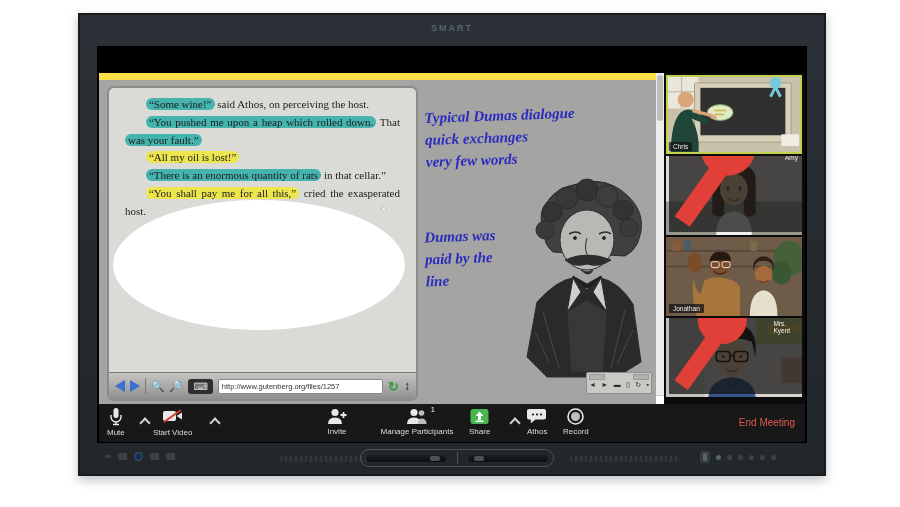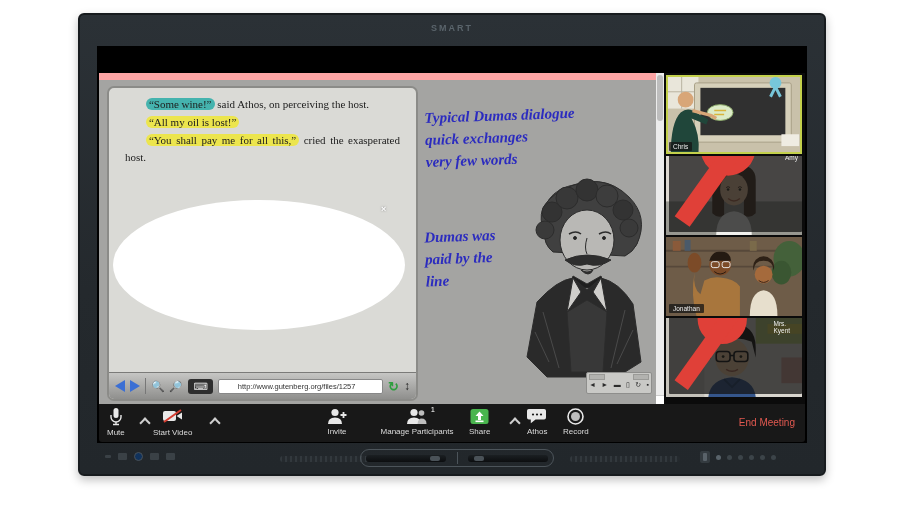--- a/index.html
+++ b/index.html
@@ -1,19 +1,19 @@
 <!DOCTYPE html>
 <html><head>
 <meta charset="utf-8">
 <style>
   html,body{margin:0;padding:0;background:#fff;font-family:"Liberation Sans",sans-serif;}
   #stage{position:relative;width:900px;height:507px;background:#fff;overflow:hidden;}
 
   
-  #board{position:absolute;left:78px;top:13px;width:744px;height:459px;background:linear-gradient(180deg,#2b3136,#24292d 60%,#22272b);border:2px solid #171b1e;border-radius:6px;box-shadow:0 4px 10px rgba(0,0,0,.25);}
+  #board{position:absolute;left:78px;top:13px;width:744px;height:459px;background:linear-gradient(180deg,#2b3136,#24292d 60%,#22272b);border:2px solid #171b1e;border-radius:0;box-shadow:0 4px 10px rgba(0,0,0,.25);}
   #brand{position:absolute;left:0;right:0;top:8px;text-align:center;color:#5a646b;font-size:9px;letter-spacing:2px;font-weight:bold;}
   #screen{position:absolute;left:17px;top:31px;width:710px;height:397px;background:#000;}
 
   
   .grille{position:absolute;top:441px;height:6px;background:repeating-linear-gradient(90deg,#394045 0 2px,#262b2f 2px 5px);border-radius:3px;opacity:.7;}
   #pen-tray{position:absolute;left:280px;top:434px;width:182px;height:16px;border:1px solid #4c545a;border-radius:9px;display:flex;align-items:center;justify-content:space-between;padding:0 5px;}
   .pen{width:80px;height:7px;background:linear-gradient(180deg,#1b1f22,#0c0e10);border-radius:3px;position:relative;}
   .pen:after{content:"";position:absolute;top:1px;width:10px;height:5px;background:#4a5258;border-radius:2px;}
   .pen.left:after{right:6px;} .pen.right:after{left:6px;}
   #tray-divider{width:1px;height:12px;background:#4c545a;}
@@ -25,21 +25,21 @@
   .hw-slider{width:10px;height:12px;background:#343b40;border-radius:2px;position:relative;}
   .hw-slider:after{content:"";position:absolute;left:3px;top:2px;width:4px;height:8px;background:#596269;border-radius:1px;}
 
   
   #zoomwin{position:absolute;left:2px;top:4px;width:706px;height:392px;background:#000;border-radius:3px;}
   #titlebar{position:absolute;left:0;top:0;right:0;height:23px;background:#fdfdfd;border-radius:3px 3px 0 0;display:flex;align-items:center;padding:0 6px;box-sizing:border-box;}
   #title-text{font-size:11px;color:#2b2b2b;margin-left:6px;}
   #win-controls{margin-left:auto;display:flex;gap:16px;color:#555;font-size:9px;align-items:center;}
   #win-controls span{cursor:default;line-height:1;}
 
-  #content{position:absolute;left:0;top:23px;width:706px;height:331px;background:#fca5a5;}
+  #content{position:absolute;left:0;top:23px;width:706px;height:331px;background:#fde047;}
 
   
   #shared{position:absolute;left:0;top:7px;width:557px;height:324px;background:#a4a4a2;}
 
   
   #bookwidget{position:absolute;left:8px;top:6px;width:307px;height:311px;background:#dadad6;border:2px solid #8b8b88;border-radius:7px;overflow:hidden;}
   #pagetext{position:absolute;left:0;top:0;right:0;bottom:27px;padding:8px 16px 0 16px;overflow:hidden;}
   #pagetext p{margin:0;text-indent:1.9em;font-family:"Liberation Serif",serif;font-size:11px;line-height:1.62;color:#1c1c1c;text-align:justify;position:relative;z-index:1;}
   .hl{border-radius:7px;padding:0 3px;}
   .hl.t{background:#45b3ae;}
@@ -48,21 +48,21 @@
   #close-x{position:absolute;left:272px;top:116px;color:#fff;font-size:9px;font-weight:bold;z-index:2;text-shadow:0 0 2px #777;}
 
   
   #browserbar{position:absolute;left:0;right:0;bottom:0;height:27px;background:linear-gradient(180deg,#c6c6c4,#8f8f8d);border-top:1px solid #7b7b79;display:flex;align-items:center;gap:5px;padding:0 6px;box-sizing:border-box;}
   .nav-arrow{width:0;height:0;border-top:6px solid transparent;border-bottom:6px solid transparent;}
   .nav-arrow.back{border-right:10px solid #3b6fd4;}
   .nav-arrow.fwd{border-left:10px solid #3b6fd4;}
   .bb-sep{width:1px;height:16px;background:#777;}
   .bb-zoomico{color:#3b6fd4;font-size:11px;line-height:1;}
   #kbd-btn{background:#2e2e2e;color:#e8e8e8;border-radius:3px;font-size:10px;padding:1px 5px;line-height:1.3;}
-  #urlbox{flex:1;background:#fff;border:1px solid #888;border-radius:2px;font-size:7.5px;color:#333;padding:2px 19px;white-space:nowrap;overflow:hidden;}
+  #urlbox{flex:1;background:#fff;border:1px solid #888;border-radius:2px;font-size:7.5px;color:#333;padding:2px 3px;white-space:nowrap;overflow:hidden;}
   #refresh-btn{color:#2e9e3e;font-weight:bold;font-size:13px;line-height:1;}
   #resize-btn{color:#222;font-size:12px;line-height:1;}
 
   
   .notes{position:absolute;color:#2b2bbf;font-family:cursive;font-style:italic;font-size:15px;line-height:1.45;transform:rotate(-2deg);font-weight:bold;}
   #notes1{left:326px;top:24px;width:230px;}
   #notes2{left:326px;top:145px;width:140px;}
   #portrait{position:absolute;left:408px;top:92px;width:150px;height:220px;}
 
   
@@ -105,21 +105,23 @@
 
 
         <div id="content">
 
           <div id="shared">
 
             <div id="bookwidget">
               <div id="spotlight"></div>
               <div id="pagetext">
                 <p><span class="hl t">“Some wine!”</span><span> said Athos, on perceiving the host.</span></p>
+                <p><span class="hl t">“You pushed me upon a heap which rolled down.</span><span> That </span><span class="hl t">was your fault.”</span></p>
                 <p><span class="hl y">“All my oil is lost!”</span></p>
+                <p><span class="hl t">“There is an enormous quantity of rats</span><span> in that cellar.”</span></p>
                 <p><span class="hl y">“You shall pay me for all this,”</span><span> cried the exasperated host.</span></p>
 
               </div>
               <div id="close-x">×</div>
 
               <div id="browserbar">
                 <span class="nav-arrow back"></span>
                 <span class="nav-arrow fwd"></span>
                 <span class="bb-sep"></span>
                 <span class="bb-zoomico">🔍</span>

